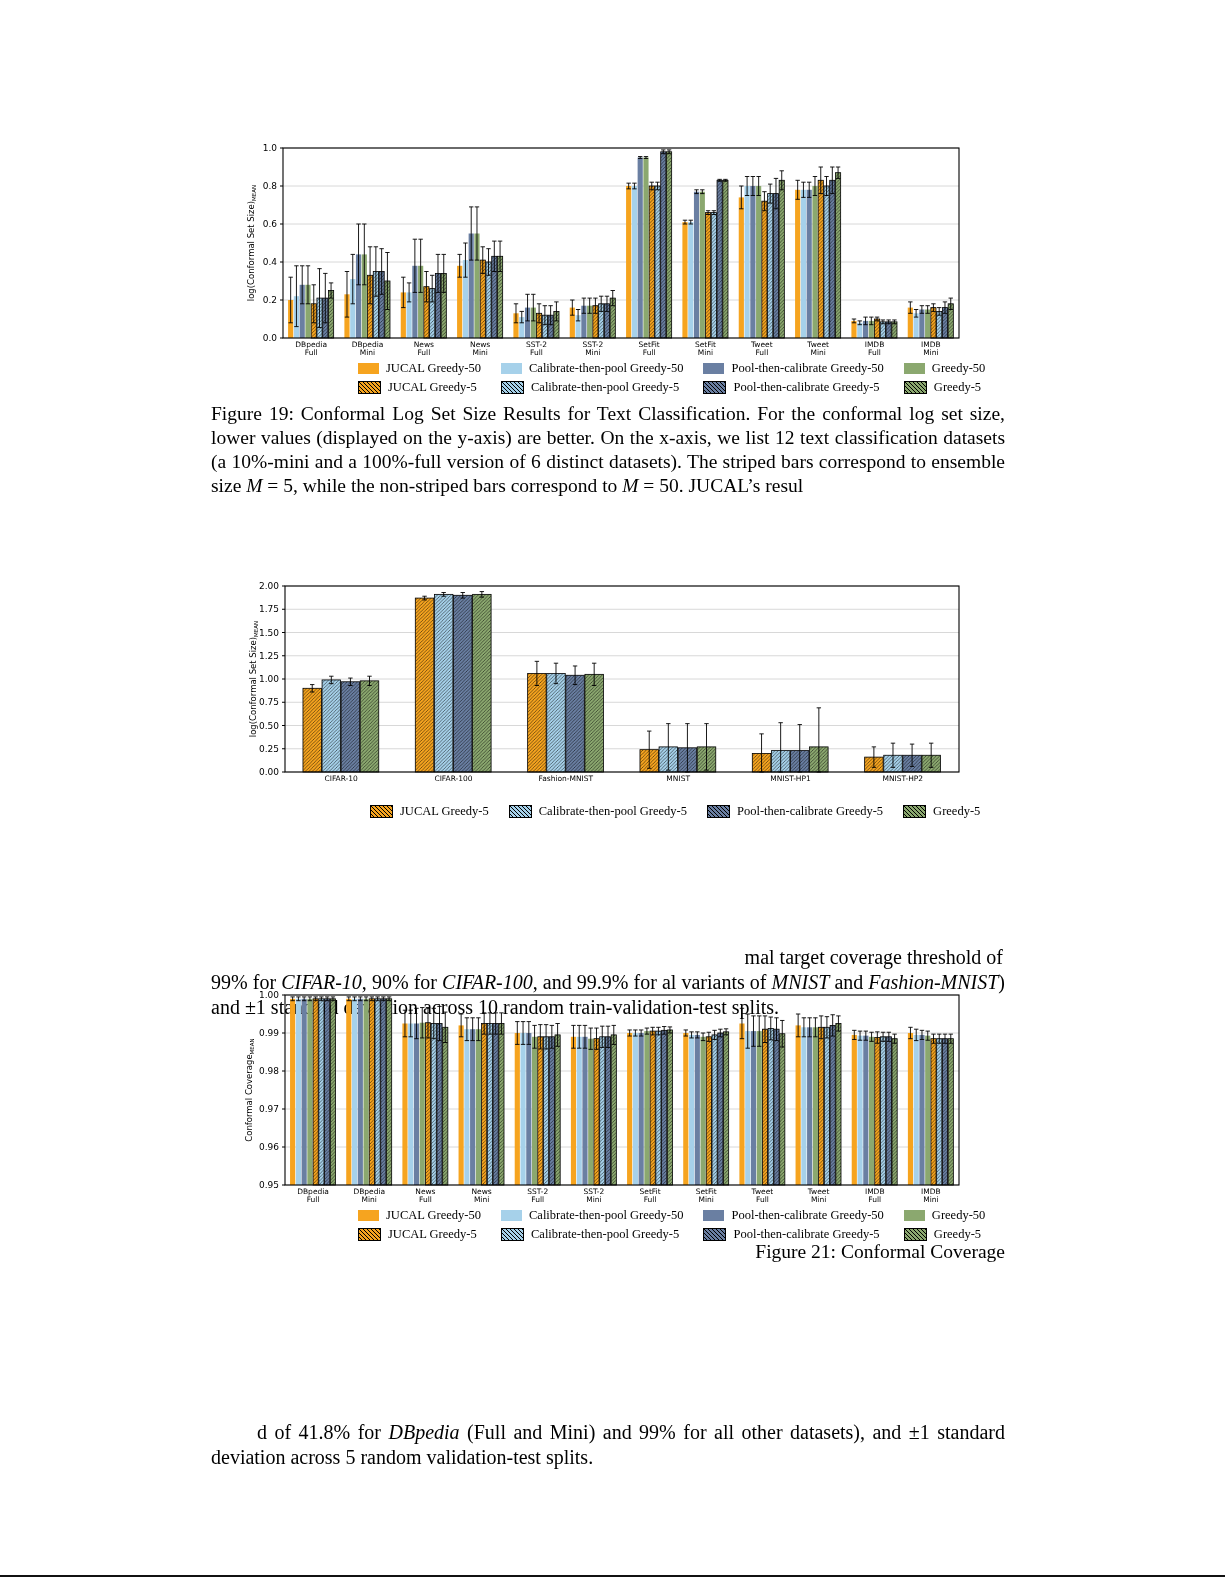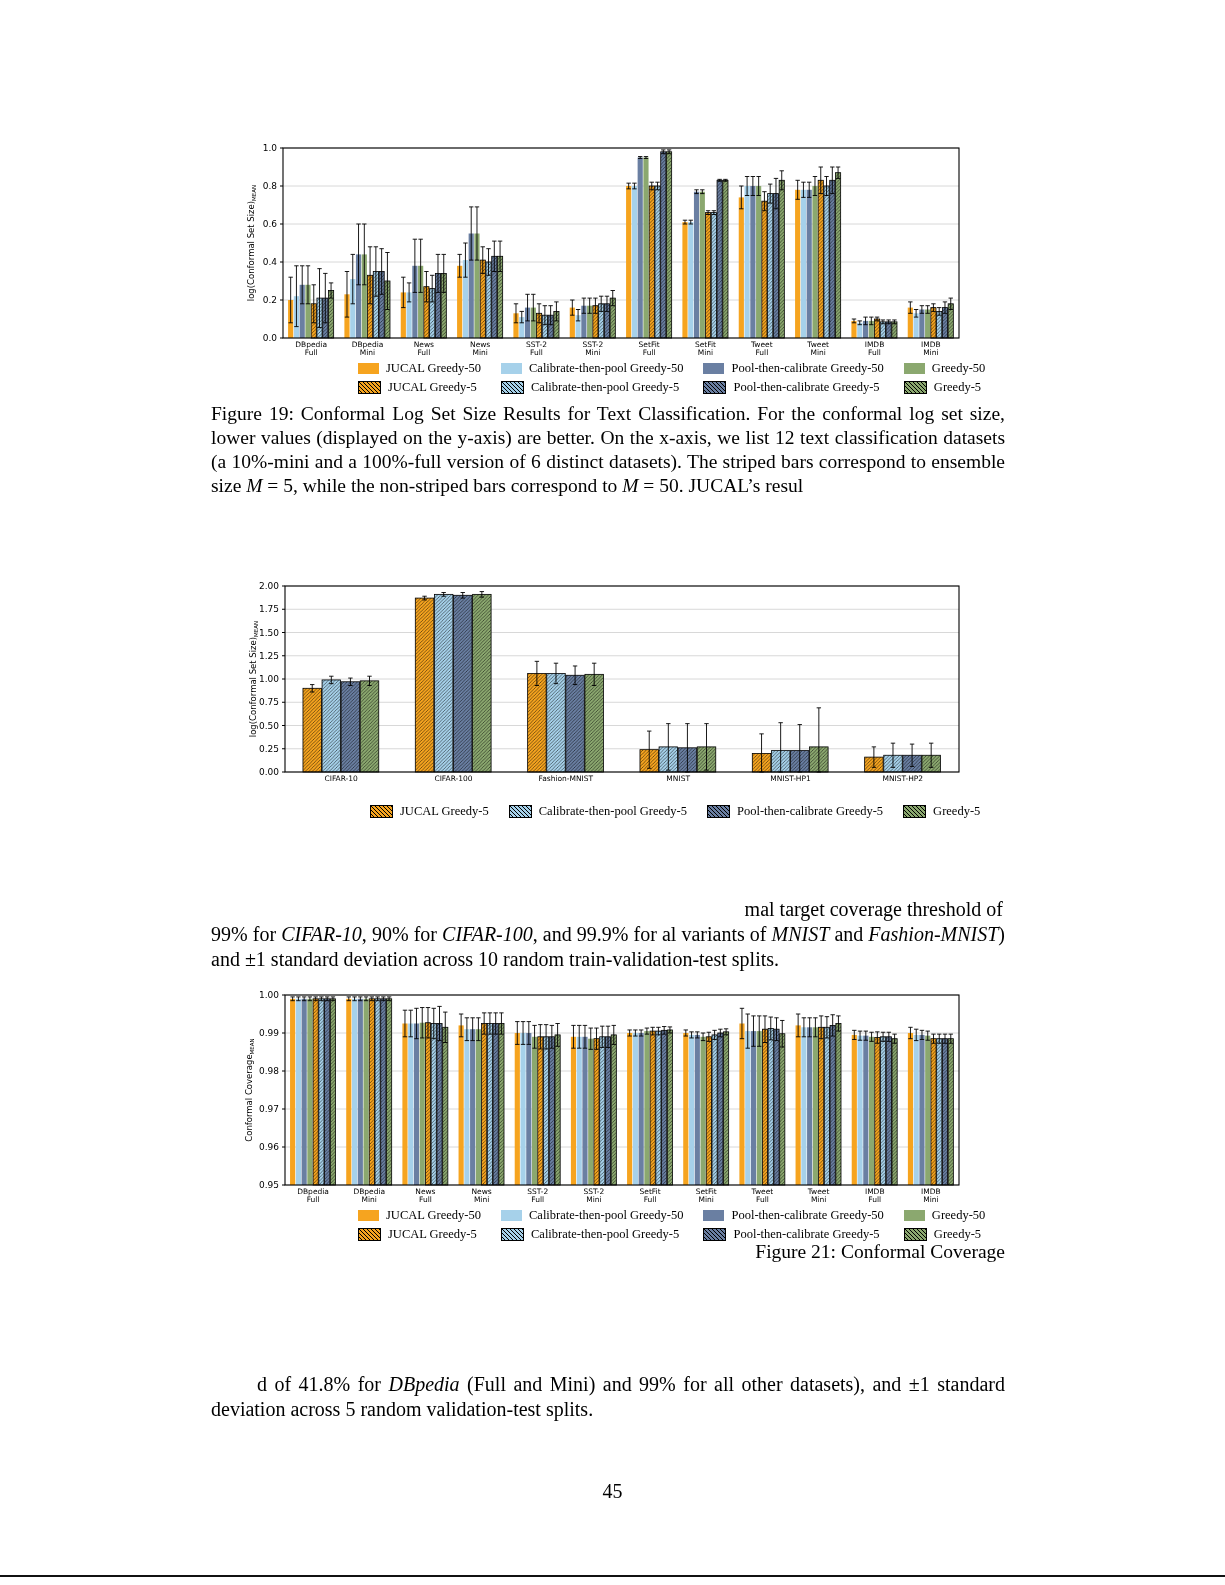--- a/index.html
+++ b/index.html
@@ -1,19 +1,19 @@
 <!DOCTYPE html>
 <html><head>
 <meta charset="utf-8">
 <style>
   html,body{margin:0;padding:0;background:#888;}
   .page{position:relative;width:1225px;height:1585px;background:#ffffff;margin:0 auto;
         font-family:"Liberation Serif",serif;color:#000;overflow:hidden;}
   .abs{position:absolute;}
-  .para{font-size:20px;line-height:25px;text-align:justify;}
+  .para{font-size:20px;line-height:25px;text-align:justify;margin-top:48px;}
   .caption{font-size:19.5px;line-height:24px;text-align:justify;}
   .rich .b{font-weight:normal;}
   .rich .i{font-style:italic;}
   .legend-grid{display:grid;grid-template-columns:repeat(4,auto);justify-content:space-between;
                row-gap:4px;font-size:12.5px;font-family:"Liberation Serif",serif;}
   .legend-row{display:flex;justify-content:space-between;font-size:12.5px;font-family:"Liberation Serif",serif;}
   .leg-item{display:flex;align-items:center;white-space:nowrap;padding-left:20px;}
   .leg-swatch{display:inline-block;width:21px;height:11px;margin-right:7px;flex:none;}
   .leg-swatch.hatched{border:1px solid #000;
      background-image:repeating-linear-gradient(45deg,rgba(0,0,0,0) 0px,rgba(0,0,0,0) 2.1px,#000 2.1px,#000 2.8px);}
@@ -1191,16 +1191,15 @@
       <span class="leg-item">
         <span class="leg-swatch hatched" style="background-color: rgb(139, 168, 111);"></span>
         <span>Greedy-5</span>
       </span>
     </div>
 
   <div class="abs caption rich" style="left:211px;top:1240px;width:794px;text-align:right;"><span>Figure 21: </span><span class="b">Conformal Coverage</span></div>
 
   <div class="abs para rich" style="left:211px;top:1372px;width:794px;text-indent:46px;"><span>d of 41.8% for </span><span class="i">DBpedia</span><span> (Full and Mini) and 99% for all other datasets), and ±1 standard deviation across 5 random validation-test splits.</span></div>
 
-  <div class="abs pagenum" style="top:1480px;">45</div>
 
   <div class="abs bottom-rule"></div>
 </div>
 
 </body></html>

